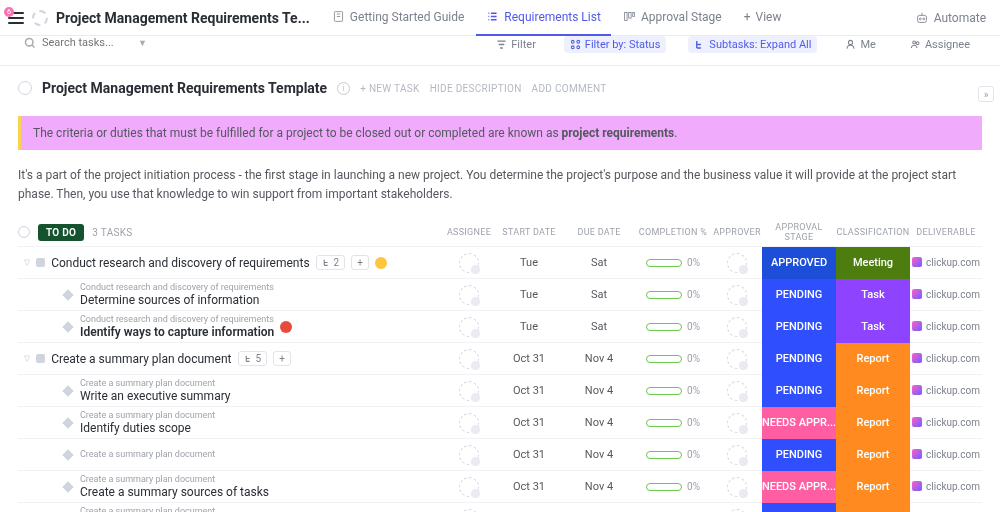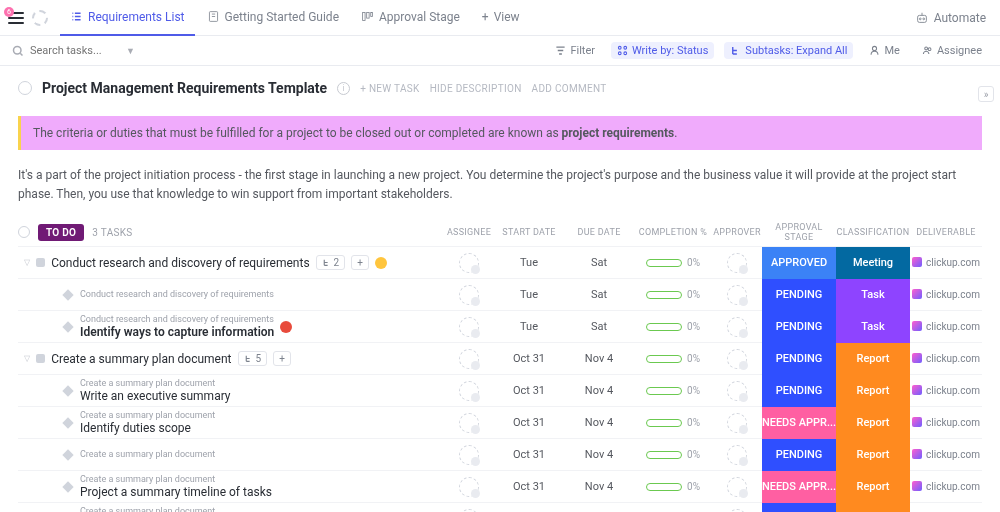--- a/index.html
+++ b/index.html
@@ -9,37 +9,37 @@
 .hamburger span{height:2px;background:#292d34;border-radius:1px}
 .hamburger .dot{position:absolute;top:-5px;left:-4px;width:10px;height:10px;background:#fd71af;border-radius:50%;font-size:7px;color:#fff;display:flex;align-items:center;justify-content:center}
 .spinner{width:16px;height:16px;border:2px dashed #d0d4dc;border-radius:50%}
 .title{font-weight:700;font-size:14px;white-space:nowrap;overflow:hidden;text-overflow:ellipsis;max-width:260px}
 .tabs{display:flex;gap:2px;margin-left:4px}
 .tab{display:flex;align-items:center;gap:5px;padding:0 10px;height:36px;color:#7c828d;cursor:pointer;font-size:12px;border-bottom:2px solid transparent}
 .tab.active{color:#4f5be8;border-bottom-color:#4f5be8}
 .tab svg,.tab .ico{width:13px;height:13px}
 .spacer{flex:1}
 .automate{display:flex;align-items:center;gap:5px;color:#7c828d;cursor:pointer;padding:0 6px}
-.toolbar{display:flex;align-items:center;height:30px;padding:0 12px;gap:10px;border-bottom:1px solid #e9ebf0;font-size:11px;color:#7c828d}
+.toolbar{display:flex;align-items:flex-start;height:30px;padding:0 24px;gap:22px;border-bottom:1px solid #e9ebf0;font-size:11px;color:#7c828d}
 .search{display:flex;align-items:center;gap:6px;color:#a9acb4}
 .search input{border:none;outline:none;font-size:11px;color:#7c828d;width:90px}
 .chev{font-size:9px;color:#a9acb4}
 .tbtn{display:flex;align-items:center;gap:4px;cursor:pointer;padding:2px 6px;border-radius:4px}
 .tbtn.blue{color:#4f5be8;background:#eef0fe}
 .content{padding:14px 18px 0 18px;overflow:hidden}
 .pghdr{display:flex;align-items:center;gap:10px;margin-bottom:20px}
 .pghdr .chk{width:14px;height:14px;border:1px solid #d0d4dc;border-radius:50%}
 .pghdr h2{font-size:14px;font-weight:700}
 .pghdr .info{width:13px;height:13px;border:1px solid #c7cad1;border-radius:50%;font-size:9px;color:#c7cad1;display:flex;align-items:center;justify-content:center}
 .pghdr .act{color:#b5b9c2;font-size:10px;letter-spacing:.3px;cursor:pointer}
 .banner{border-left:3px solid #f9d34c;background:#f0abfc;padding:10px 12px;font-size:12px;color:#55585f;margin-bottom:16px}
 .desc{font-size:12px;color:#55585f;line-height:1.6;margin-bottom:18px}
 .grouph{display:flex;align-items:center;gap:8px;font-size:10px;color:#9ea2ab;letter-spacing:.3px;margin-bottom:4px}
 .grouph .chk{width:12px;height:12px;border:1px solid #d0d4dc;border-radius:50%}
-.pill{background:#701a75;color:#fff;padding:3px 8px;border-radius:3px;font-size:10px;font-weight:600}
+.pill{background:#14532d;color:#fff;padding:3px 8px;border-radius:3px;font-size:10px;font-weight:600}
 .cols{display:flex;margin-left:auto;gap:0;align-items:center}
 .colh{font-size:9px;color:#9ea2ab;text-align:center;letter-spacing:.3px}
 .c-as{width:50px}.c-sd{width:70px}.c-dd{width:70px}.c-cp{width:78px}.c-ap{width:50px}.c-stg{width:74px}.c-cls{width:74px}.c-del{width:72px}
 .row{display:flex;align-items:center;height:32px;border-top:1px solid #f1f2f5;font-size:12px}
 .row.sub{height:32px}
 .row .lft{display:flex;align-items:center;gap:6px;min-width:0;flex:1;padding-left:6px}
 .row.sub .lft{padding-left:44px}
 .tri{color:#c7cad1;font-size:8px}
 .sq{width:9px;height:9px;background:#d0d4dc;border-radius:2px}
 .diamond{width:8px;height:8px;background:#d0d4dc;transform:rotate(45deg);margin:0 2px}
@@ -65,33 +65,34 @@
 <body>
 
 <div class="topbar">
   <div class="hamburger">
     <span></span>
       <span></span>
       <span></span>
     <span class="dot">6</span>
   </div>
   <div class="spinner"></div>
+  <div class="title">Project Management Requirements Te...</div>
   <div class="tabs">
-    <div class="tab active">
-        <svg viewBox="0 0 16 16" fill="none" stroke="currentColor" stroke-width="2">
-          <path d="M3 4h1M6 4h7M3 8h1M6 8h7M3 12h1M6 12h7"></path>
-        </svg>
-        <span>Requirements List</span>
-      </div>
     <div class="tab">
         <svg viewBox="0 0 16 16" fill="none" stroke="currentColor">
           <rect x="3" y="2" width="10" height="12" rx="1"></rect>
           <path d="M6 5h4M6 8h4"></path>
         </svg>
         <span>Getting Started Guide</span>
+      </div>
+    <div class="tab active">
+        <svg viewBox="0 0 16 16" fill="none" stroke="currentColor" stroke-width="2">
+          <path d="M3 4h1M6 4h7M3 8h1M6 8h7M3 12h1M6 12h7"></path>
+        </svg>
+        <span>Requirements List</span>
       </div>
     <div class="tab">
         <svg viewBox="0 0 16 16" fill="none" stroke="currentColor">
           <rect x="2" y="3" width="3" height="10"></rect>
           <rect x="7" y="3" width="3" height="7"></rect>
           <rect x="12" y="3" width="2" height="5"></rect>
         </svg>
         <span>Approval Stage</span>
       </div>
     <div class="tab">
@@ -127,21 +128,21 @@
       </svg>
       <span>Filter</span>
     </div>
   <div class="tbtn blue">
       <svg width="11" height="11" viewBox="0 0 16 16" fill="none" stroke="currentColor" stroke-width="1.5">
         <circle cx="4" cy="4" r="2"></circle>
         <circle cx="12" cy="4" r="2"></circle>
         <circle cx="4" cy="12" r="2"></circle>
         <circle cx="12" cy="12" r="2"></circle>
       </svg>
-      <span>Write by: Status</span>
+      <span>Filter by: Status</span>
     </div>
   <div class="tbtn blue">
       <svg width="11" height="11" viewBox="0 0 16 16" fill="none" stroke="currentColor" stroke-width="2">
         <path d="M4 3v10M4 8h6M4 13h6"></path>
       </svg>
       <span>Subtasks: Expand All</span>
     </div>
   <div class="tbtn">
       <svg width="11" height="11" viewBox="0 0 16 16" fill="none" stroke="currentColor" stroke-width="1.5">
         <circle cx="8" cy="5" r="3"></circle>
@@ -210,29 +211,30 @@
     <div class="cell c-dd">Sat</div>
     <div class="cell c-cp">
           <div class="prog">
             <div class="bar"></div>
             <span class="pct">0%</span>
           </div>
         </div>
     <div class="cell c-ap">
           <div class="avph"></div>
         </div>
-    <div class="tag c-stg" style="background:#3b82f6">APPROVED</div>
-    <div class="tag c-cls" style="background:#0369a1">Meeting</div>
+    <div class="tag c-stg" style="background:#1d4ed8">APPROVED</div>
+    <div class="tag c-cls" style="background:#4d7c0f">Meeting</div>
     <div class="cell c-del del"><span class="delico"></span>clickup.com</div>
       </div>
       <div class="row sub">
         <div class="lft">
           <span class="diamond"></span>
           <div class="subwrap">
             <span class="crumb">Conduct research and discovery of requirements</span>
+            <span class="tname">Determine sources of information</span>
           </div>
         </div>
     <div class="cell c-as">
           <div class="avph"></div>
         </div>
     <div class="cell c-sd">Tue</div>
     <div class="cell c-dd">Sat</div>
     <div class="cell c-cp">
           <div class="prog">
             <div class="bar"></div>
@@ -376,21 +378,21 @@
         </div>
     <div class="tag c-stg" style="background:#2f4fff">PENDING</div>
     <div class="tag c-cls" style="background:#ff8a1f">Report</div>
     <div class="cell c-del del"><span class="delico"></span>clickup.com</div>
       </div>
       <div class="row sub">
         <div class="lft">
           <span class="diamond"></span>
           <div class="subwrap">
             <span class="crumb">Create a summary plan document</span>
-            <span class="tname">Project a summary timeline of tasks</span>
+            <span class="tname">Create a summary sources of tasks</span>
           </div>
         </div>
     <div class="cell c-as">
           <div class="avph"></div>
         </div>
     <div class="cell c-sd">Oct 31</div>
     <div class="cell c-dd">Nov 4</div>
     <div class="cell c-cp">
           <div class="prog">
             <div class="bar"></div>

